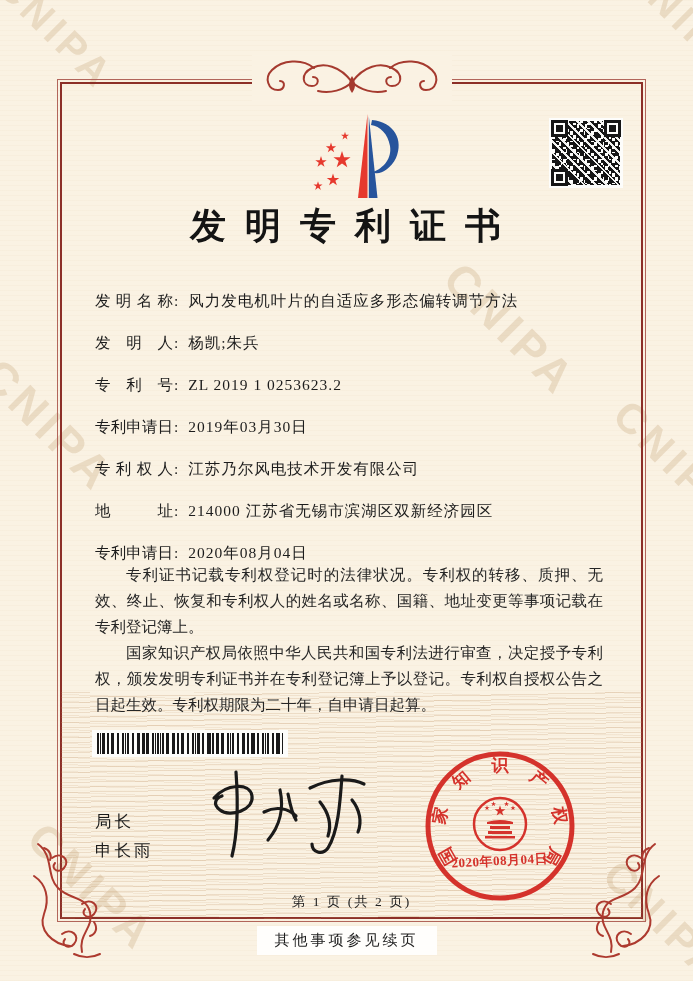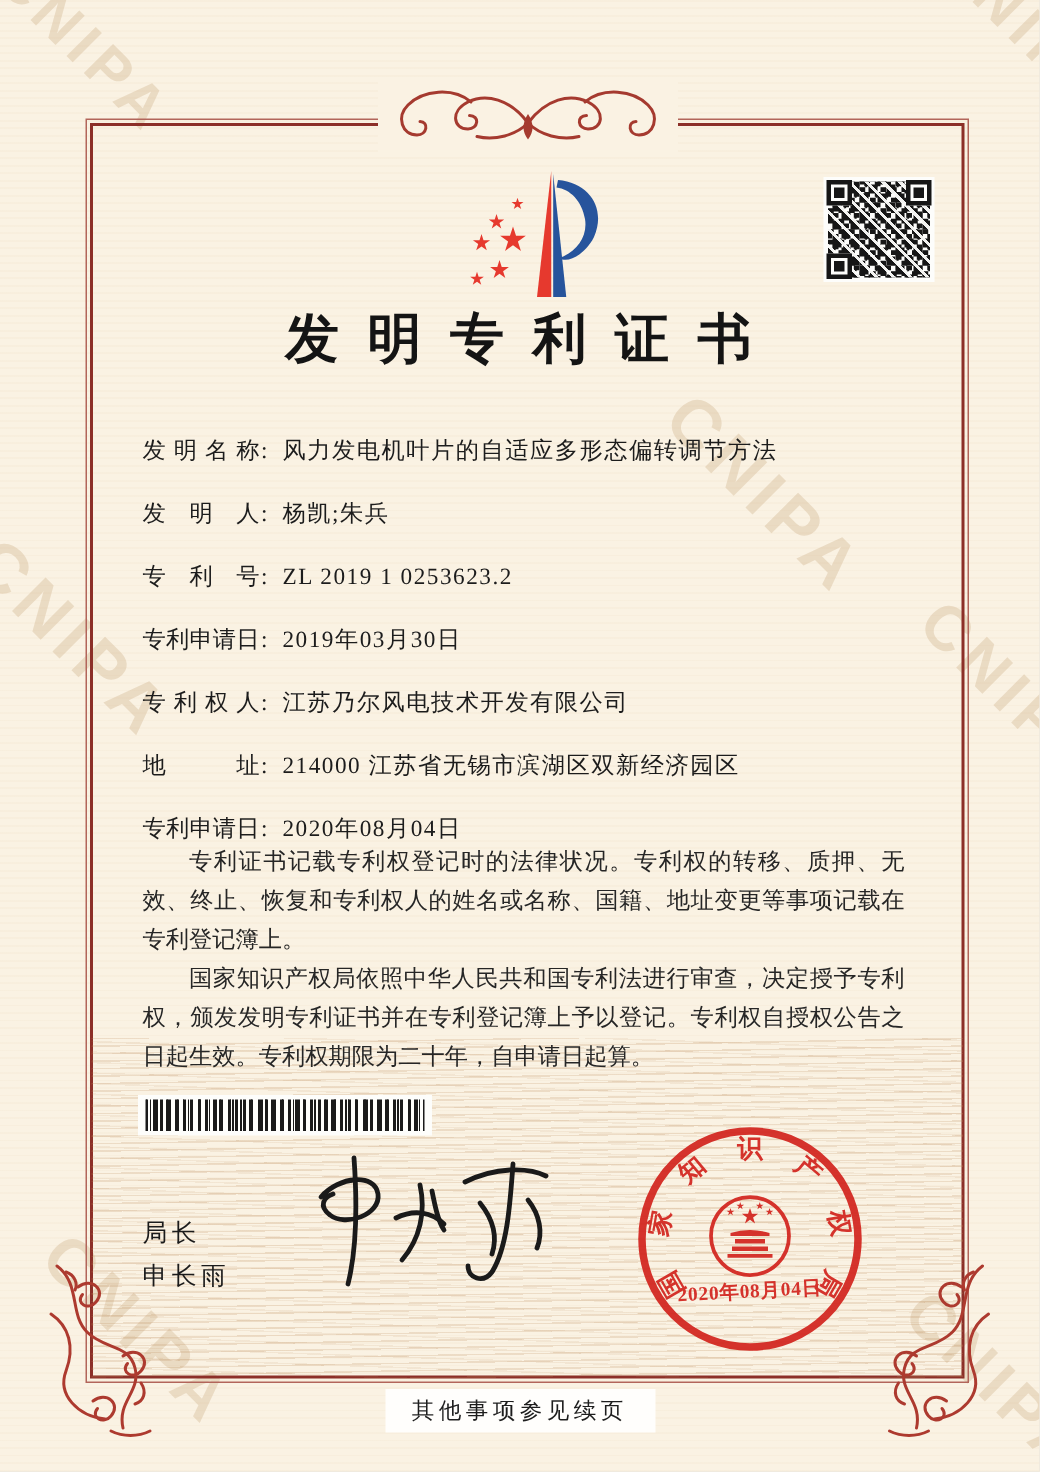--- a/index.html
+++ b/index.html
@@ -244,15 +244,16 @@
         <use href="#star" transform="translate(13,-16) scale(0.45)"></use>
         <path d="M-13,-2 Q0,-6 13,-2 L13,0 L-13,0 Z"></path>
         <rect x="-10" y="2" width="20" height="3"></rect>
         <rect x="-12" y="7" width="24" height="3"></rect>
         <rect x="-15" y="12" width="30" height="2.5"></rect>
       </g>
     </g>
     <text transform="translate(85,124) rotate(-3)" font-size="13" text-anchor="middle" letter-spacing="0.5">2020年08月04日</text>
   </svg>
 
+  <div class="pageinfo">第 1 页 (共 2 页)</div>
   <div class="contnote">其他事项参见续页</div>
 
 </div>
 
 </body></html>

